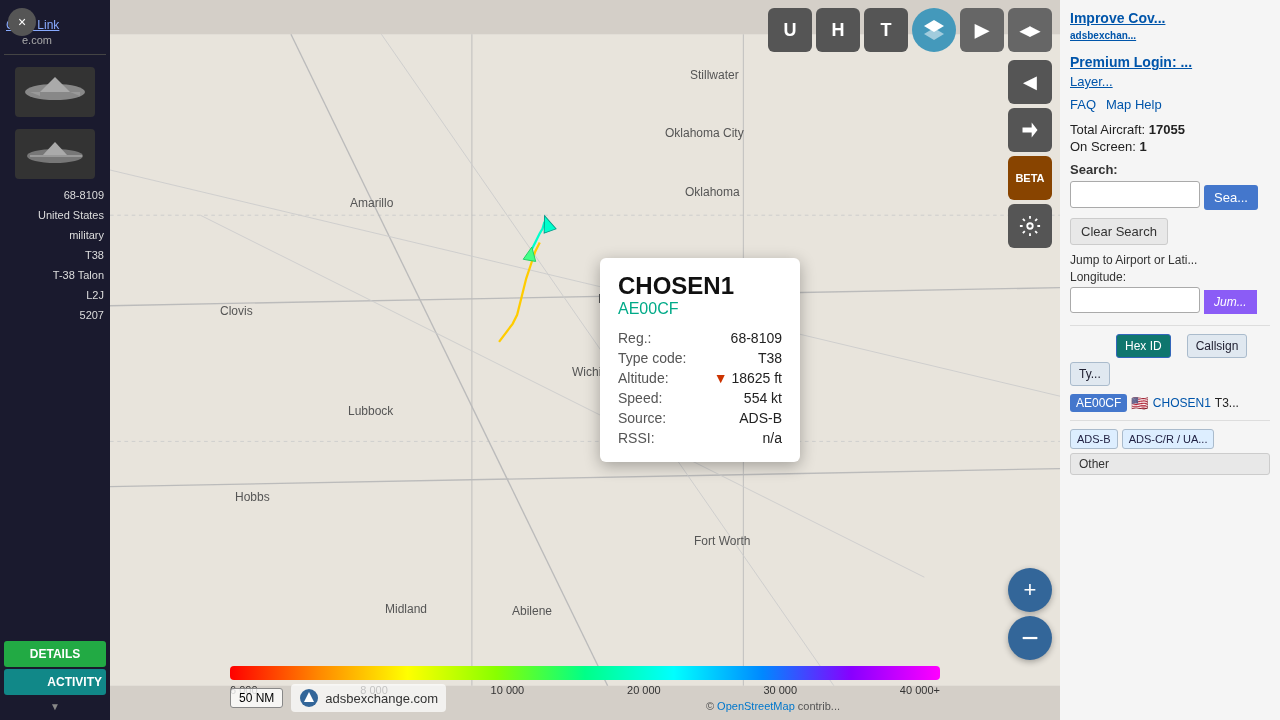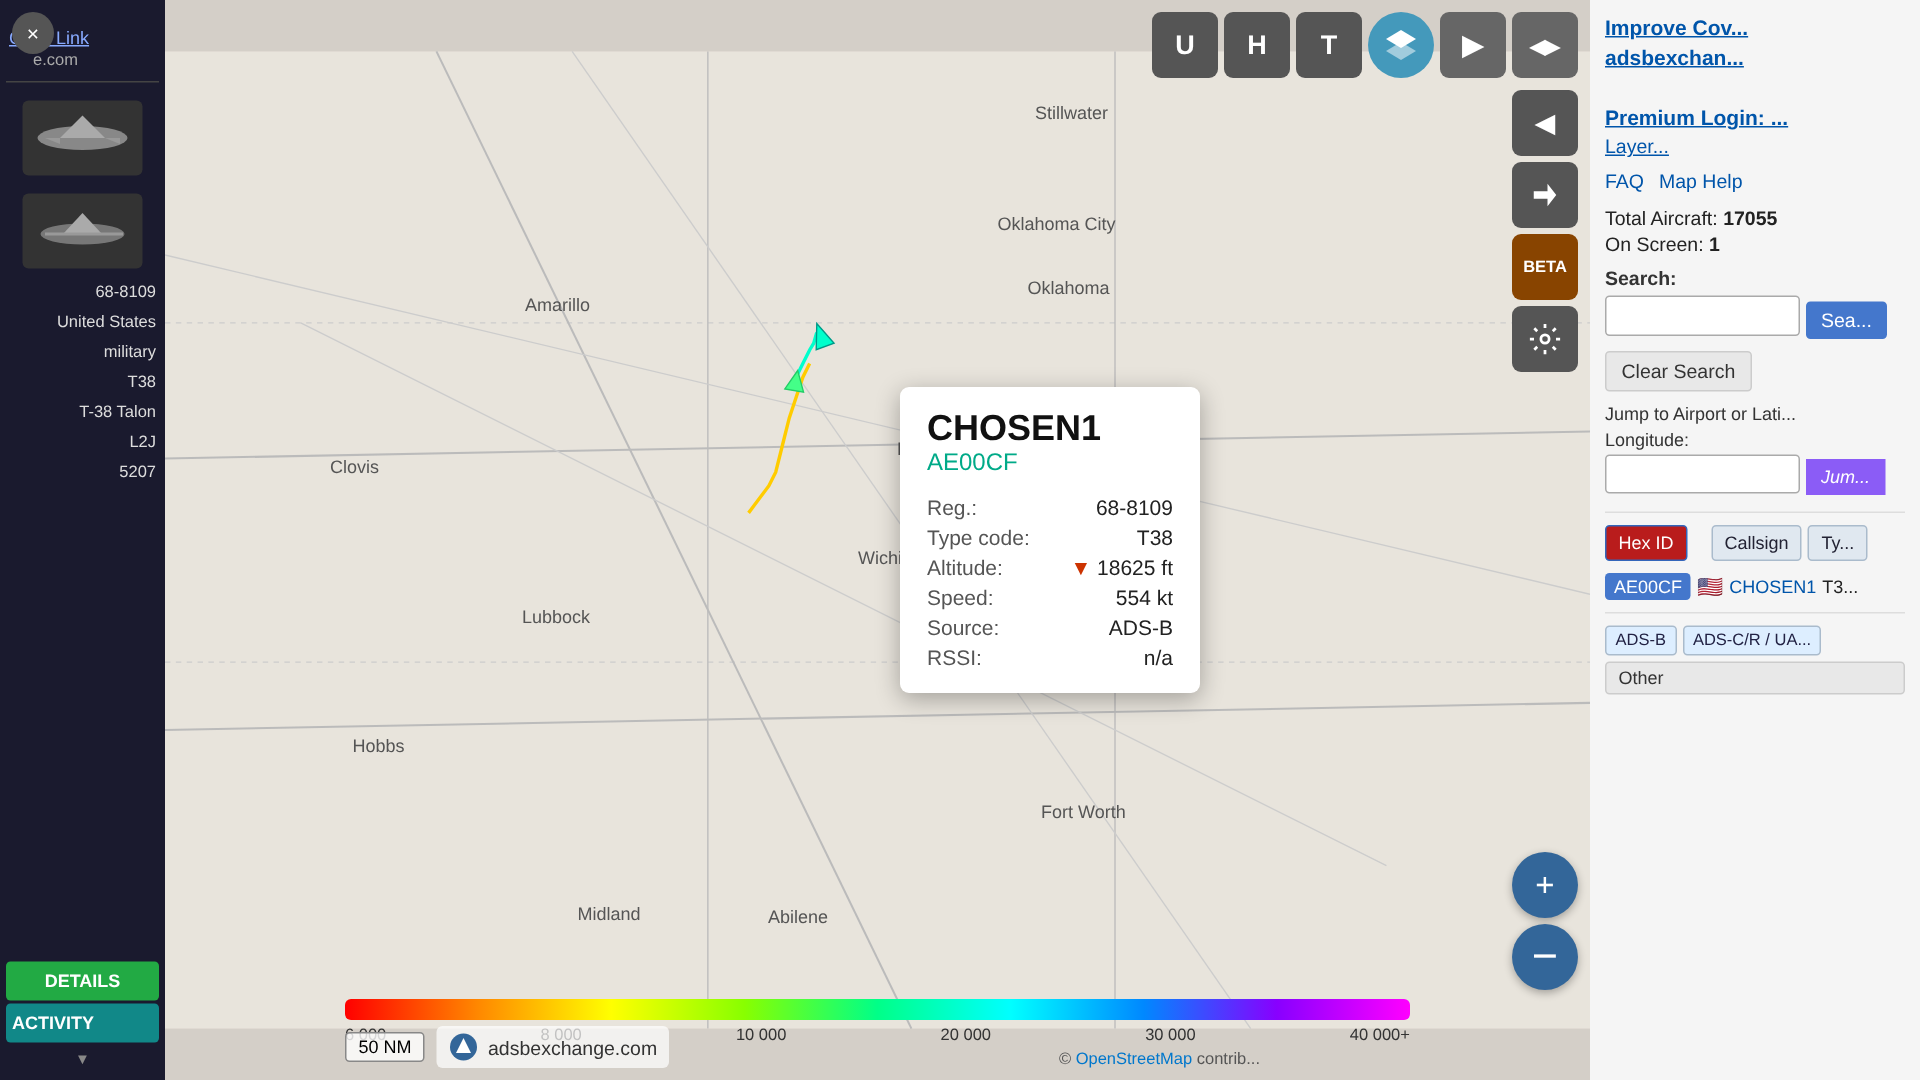--- a/index.html
+++ b/index.html
@@ -89,21 +89,21 @@
       text-align: center;
       cursor: pointer;
     }
     .sidebar-btn-teal {
       background: #118888;
       color: #fff;
       font-size: 12px;
       font-weight: bold;
       padding: 6px 4px;
       border-radius: 3px;
-      text-align: left;
+      text-align: right;
       cursor: pointer;
     }
     .sidebar-scroll-indicator {
       text-align: center;
       color: #888;
       font-size: 10px;
       padding: 4px 0;
       cursor: pointer;
     }
 
@@ -317,24 +317,24 @@
     }
     .right-panel-header {
       font-size: 14px;
       color: #0055aa;
       font-weight: bold;
       margin-bottom: 4px;
       text-decoration: underline;
       cursor: pointer;
     }
     .right-panel-subheader {
-      font-size: 14px;
+      font-size: 10px;
       color: #0055aa;
       font-weight: bold;
-      margin-bottom: 24px;
+      margin-bottom: 13px;
       text-decoration: underline;
       cursor: pointer;
     }
     .right-links {
       display: flex;
       gap: 10px;
       margin-bottom: 10px;
     }
     .right-links a {
       font-size: 13px;
@@ -439,23 +439,24 @@
     .filter-tag {
       background: #e0e8f0;
       border: 1px solid #aabbcc;
       border-radius: 3px;
       padding: 4px 8px;
       font-size: 12px;
       color: #223;
       cursor: pointer;
     }
     .filter-tag.active {
-      background: #b91c1c;
+      background: #0f766e;
       color: #fff;
       border-color: #3366bb;
+      margin-left: 46px;
     }
     .aircraft-row {
       display: flex;
       align-items: center;
       gap: 4px;
       font-size: 12px;
       color: #222;
       margin-bottom: 4px;
       flex-wrap: wrap;
     }
@@ -575,21 +576,21 @@
     <polyline points="430,340 445,320 450,310 455,290 460,270 465,255 470,240 475,230" stroke="#ffcc00" stroke-width="2.5" fill="none"></polyline>
 
     <polyline points="465,240 470,230 475,220 478,215 480,208 483,205" stroke="#00ffcc" stroke-width="2.5" fill="none"></polyline>
 
     <polygon points="483,200 476,218 490,218" fill="#00ffcc" stroke="#009988" stroke-width="1" transform="rotate(-20, 483, 208)"></polygon>
 
     <polygon points="465,235 458,250 472,250" fill="#44ff88" stroke="#22cc66" stroke-width="1" transform="rotate(10, 465, 242)"></polygon>
   </svg>
 
   <div class="city-label" style="top:68px; left:580px;">Stillwater</div>
-  <div class="city-label" style="top:142px; left:555px;">Oklahoma City</div>
+  <div class="city-label" style="top:126px; left:555px;">Oklahoma City</div>
   <div class="city-label" style="top:185px; left:575px;">Oklahoma</div>
   <div class="city-label" style="top:257px; left:655px;">Ada</div>
   <div class="city-label" style="top:196px; left:240px;">Amarillo</div>
   <div class="city-label" style="top:304px; left:110px;">Clovis</div>
   <div class="city-label" style="top:292px; left:488px;">Lawton</div>
   <div class="city-label" style="top:365px; left:462px;">Wichita Falls</div>
   <div class="city-label" style="top:404px; left:238px;">Lubbock</div>
   <div class="city-label" style="top:490px; left:125px;">Hobbs</div>
   <div class="city-label" style="top:602px; left:275px;">Midland</div>
   <div class="city-label" style="top:534px; left:584px;">Fort Worth</div>

